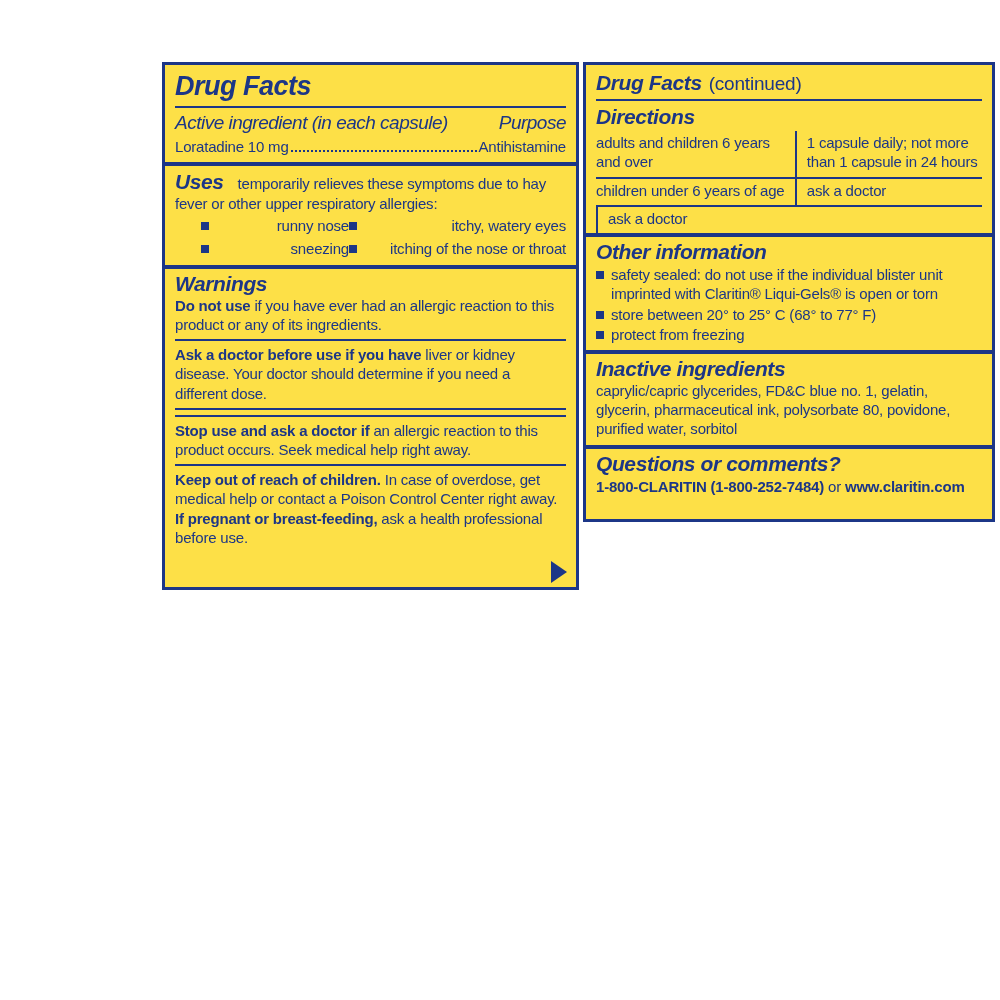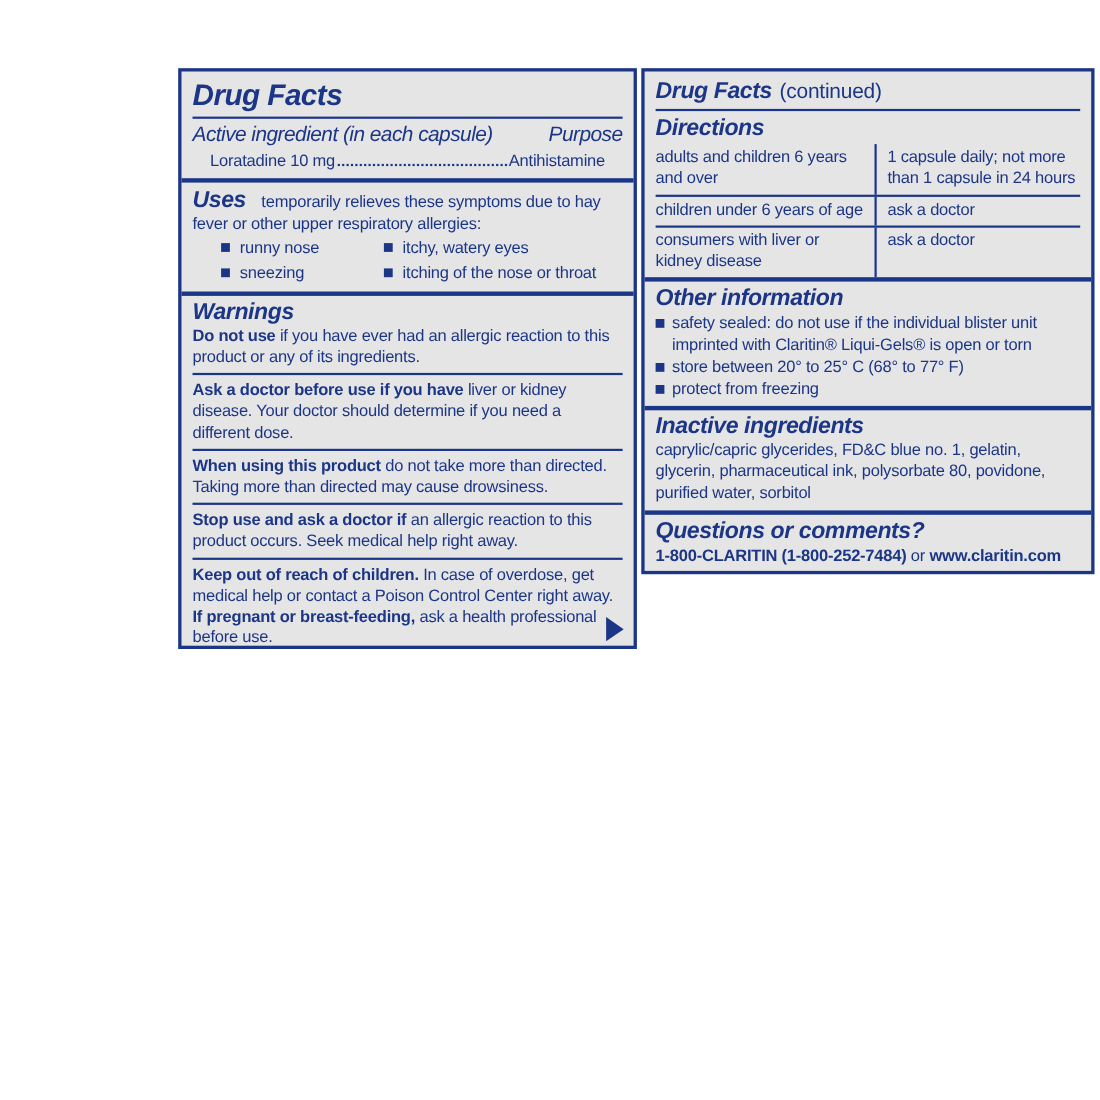--- a/index.html
+++ b/index.html
@@ -8,21 +8,21 @@
   }
   *{box-sizing:border-box;margin:0;padding:0;}
   html,body{background:#fff;}
   body{
     width:1000px;height:1000px;position:relative;
     font-family:"Liberation Sans","DejaVu Sans",sans-serif;
     color:var(--navy);
   }
   .canvas{position:absolute;inset:0;background:var(--bg);}
   .panel{
-    position:absolute;background:#e5e5e5;border:3px solid var(--navy);
+    position:absolute;background:#fde047;border:3px solid var(--navy);
     color:var(--navy);
   }
   .panel.left{left:162px;top:62px;width:417px;height:528px;}
   .panel.right{left:583px;top:62px;width:412px;height:460px;}
 
   .sec{padding:3px 10px 6px;}
   .divider{height:4px;background:var(--navy);}
   .rule{border-top:2px solid var(--navy);}
 
   .title{
@@ -39,30 +39,30 @@
   b{font-weight:bold;}
 
   
   .sec-head{padding:6px 10px 0;}
   .head-rule{margin:4px 0 4px;}
   .ai-head{
     display:flex;justify-content:space-between;align-items:baseline;
     font-style:italic;font-weight:normal;font-size:19px;letter-spacing:-0.5px;
     line-height:1.15;margin-top:1px;
   }
-  .leader-row{display:flex;align-items:baseline;margin:3px 16px 6px;}
+  .leader-row{display:flex;align-items:baseline;margin:3px 0 6px;}
   .leader{flex:1;border-bottom:2px dotted var(--navy);margin:0 2px 3px;}
 
   .uses-first{margin:1px 0 2px;}
   .uses-first .h2{margin-right:14px;}
   .bullet-grid{
     display:grid;grid-template-columns:148px 1fr;row-gap:3px;
     margin:3px 0 1px 26px;
   }
-  .bullet-item{display:flex;align-items:baseline;}
+  .bullet-item{display:flex;align-items:baseline;justify-content:space-between;}
   .sq{
     width:8px;height:8px;background:var(--navy);flex:none;
     display:inline-block;margin-right:9px;position:relative;top:-1px;
   }
   .warn p.para{margin:0;}
   .wrule{margin:5px 0 4px;}
   .arrow{
     position:absolute;right:9px;bottom:4px;width:0;height:0;
     border-left:16px solid var(--navy);
     border-top:11px solid transparent;border-bottom:11px solid transparent;
@@ -126,21 +126,20 @@
     </div>
 
     <div class="divider"></div>
 
     <div class="sec warn">
       <h2 class="h2">Warnings</h2>
       <p class="para"><b>Do not use</b><span> if you have ever had an allergic reaction to this product or any of its ingredients.</span></p>
       <div class="rule wrule"></div>
       <p class="para"><b>Ask a doctor before use if you have</b><span> liver or kidney disease. Your doctor should determine if you need a different dose.</span></p>
       <div class="rule wrule"></div>
-      <p class="para"><b>When using this product</b><span> do not take more than directed. Taking more than directed may cause drowsiness.</span></p>
       <div class="rule wrule"></div>
       <p class="para"><b>Stop use and ask a doctor if</b><span> an allergic reaction to this product occurs. Seek medical help right away.</span></p>
       <div class="rule wrule"></div>
       <p class="para"><b>Keep out of reach of children.</b><span> In case of overdose, get medical help or contact a Poison Control Center right away.</span></p>
       <p class="para"><b>If pregnant or breast-feeding,</b><span> ask a health professional before use.</span></p>
     </div>
 
     <span class="arrow"></span>
   </section>
 
@@ -155,21 +154,20 @@
       <div class="t">
         <div class="t-row">
           <span class="cell c1">adults and children 6 years and over</span>
           <span class="cell c2">1 capsule daily; not more than 1 capsule in 24 hours</span>
         </div>
         <div class="t-row">
           <span class="cell c1">children under 6 years of age</span>
           <span class="cell c2">ask a doctor</span>
         </div>
         <div class="t-row">
-          <span class="cell c1">consumers with liver or kidney disease</span>
           <span class="cell c2">ask a doctor</span>
         </div>
       </div>
     </div>
 
     <div class="divider"></div>
 
     <div class="sec">
       <h2 class="h2">Other information</h2>
       <div class="ob">

